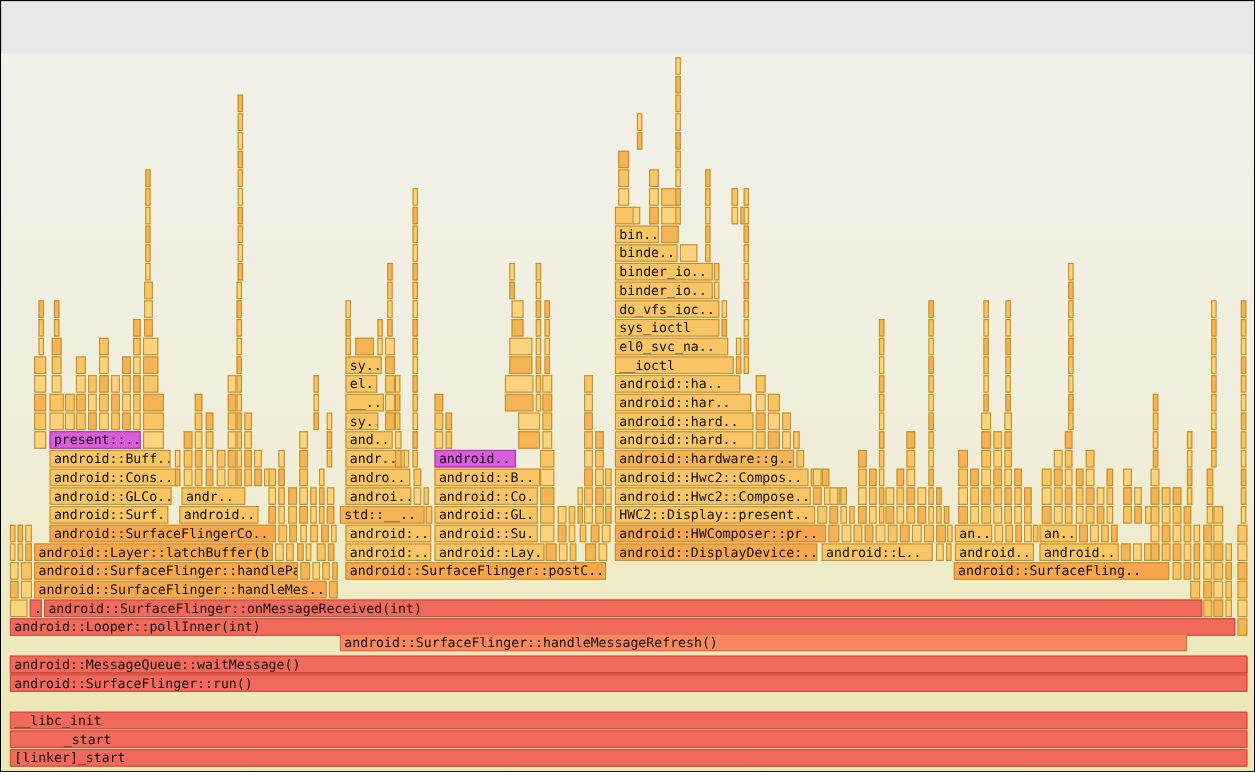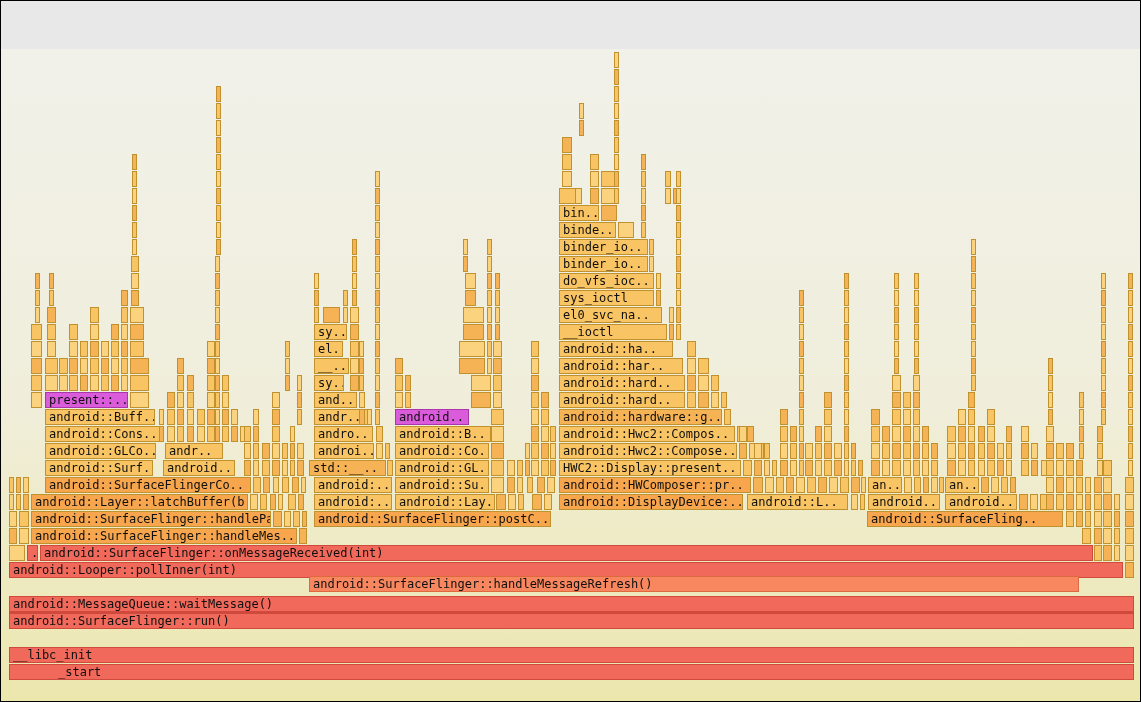--- a/index.html
+++ b/index.html
@@ -17,20 +17,21 @@
           background:linear-gradient(to bottom,#f1f1ea 0%,#f0eeda 55%,#ece7ad 100%);}
   .frame{position:absolute;box-sizing:border-box;height:16px;border:1px solid #c0912f;
          font-size:12px;line-height:14px;color:#101010;overflow:hidden;white-space:nowrap;
          padding-left:3px;cursor:pointer;}
 </style>
 </head>
 <body>
 
 <div id="app">
   <div id="canvas">
+      <div class="frame" style="left: 8px; top: 632px; width: 1125px; background: rgb(241, 105, 91); border-color: rgb(207, 74, 60);">[linker]_start</div>
       <div class="frame" style="left: 8px; top: 615px; width: 1125px; background: rgb(241, 105, 91); border-color: rgb(207, 74, 60); padding-left: 48px;">_start</div>
       <div class="frame" style="left: 8px; top: 598px; width: 1125px; background: rgb(241, 105, 91); border-color: rgb(207, 74, 60);">__libc_init</div>
       <div class="frame" style="left: 8px; top: 548px; width: 1125px; background: rgb(241, 105, 91); border-color: rgb(207, 74, 60);">main</div>
       <div class="frame" style="left: 8px; top: 564px; width: 1125px; background: rgb(241, 105, 91); border-color: rgb(207, 74, 60);">android::SurfaceFlinger::run()</div>
       <div class="frame" style="left: 8px; top: 547px; width: 1125px; background: rgb(241, 105, 91); border-color: rgb(207, 74, 60);">android::MessageQueue::waitMessage()</div>
       <div class="frame" style="left: 8px; top: 513px; width: 1114px; background: rgb(241, 105, 91); border-color: rgb(207, 74, 60);">android::Looper::pollInner(int)</div>
       <div class="frame" style="left: 26px; top: 496px; width: 11px; background: rgb(241, 105, 91); border-color: rgb(207, 74, 60);">.</div>
       <div class="frame" style="left: 39px; top: 496px; width: 1053px; background: rgb(241, 105, 91); border-color: rgb(207, 74, 60);">android::SurfaceFlinger::onMessageReceived(int)</div>
       <div class="frame" style="left: 30px; top: 479px; width: 266px; background: rgb(247, 166, 78); border-color: rgb(192, 145, 47);">android::SurfaceFlinger::handleMes..</div>
       <div class="frame" style="left: 308px; top: 479px; width: 770px; background: rgb(248, 135, 95); border-color: rgb(221, 106, 63); margin-top: 48px;">android::SurfaceFlinger::handleMessageRefresh()</div>

